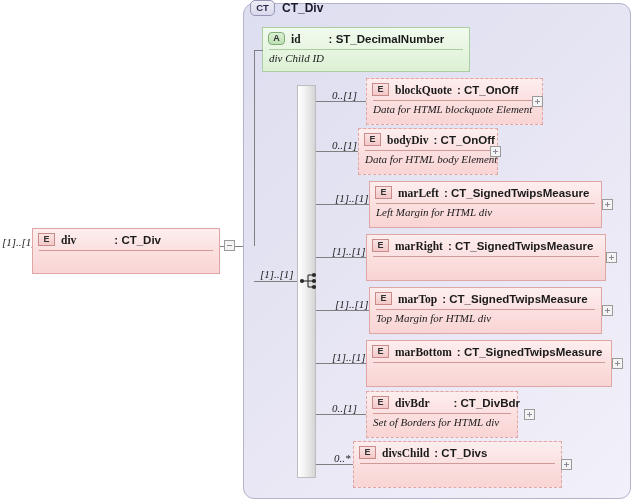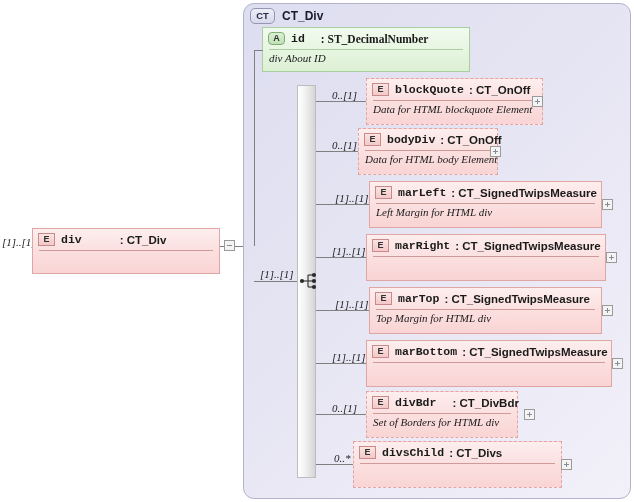--- a/index.html
+++ b/index.html
@@ -94,21 +94,21 @@
     font-size: 9px;
     font-weight: bold;
     color: #303030;
     display: flex;
     align-items: center;
     justify-content: center;
     margin-right: 6px;
     line-height: 1;
   }
   .node-name {
-    font-family: Liberation Mono, monospace;
+    font-family: Liberation Serif, serif;
     font-size: 11.5px;
     font-weight: bold;
     color: #1a1a1a;
     white-space: nowrap;
   }
   .node-type {
     font-family: "Liberation Sans", sans-serif;
     font-size: 11.5px;
     font-weight: bold;
     color: #1a1a1a;
@@ -200,33 +200,33 @@
   </div>
   <div class="node-sep"></div>
 </div>
 
 <div class="line-h" style="left:220px; top:246px; width:5px;"></div>
 <div class="toggle" style="left:224px; top:240px;"></div>
 <div class="line-h" style="left:235px; top:246px; width:72px;"></div>
 
 <div class="ct-box" style="left:243px; top:3px; width:388px; height:496px;"></div>
 
-<div class="ct-header" style="left:250px; top:8px;text-align:center;">
+<div class="ct-header" style="left:250px; top:0;text-align:center;">
   <span class="ct-badge">CT</span>
   <span class="ct-title">CT_Div</span>
 </div>
 
 <div class="node attr" style="left:262px; top:27px; width:208px; height:45px;">
   <div class="node-head">
     <span class="badge">A</span>
     <span class="node-name">id</span>
-    <span class="node-type" style="margin-left:16px;font-family:Liberation Serif, serif;"><span>:</span>&nbsp;<span>ST_DecimalNumber</span></span>
-  </div>
-  <div class="node-sep"></div>
-  <div class="node-desc">div About ID</div>
+    <span class="node-type" style="margin-left:28px;"><span>:</span>&nbsp;<span>ST_DecimalNumber</span></span>
+  </div>
+  <div class="node-sep"></div>
+  <div class="node-desc">div Child ID</div>
 </div>
 
 <div class="line-v" style="left:254px; top:50px; height:196px;"></div>
 <div class="line-h" style="left:254px; top:50px; width:9px;"></div>
 
 <div class="card" style="left:260px; top:268px;">[1]..[1]</div>
 <div class="line-h" style="left:254px; top:281px; width:52px;"></div>
 
 <div class="seq-bar" style="left:297px; top:85px; width:19px; height:393px;"></div>
 
@@ -317,21 +317,21 @@
   <div class="node-sep"></div>
 </div>
 <div class="toggle plus" style="left:612px; top:358px;"></div>
 
 <div class="line-h" style="left:316px; top:414px; width:52px;"></div>
 <div class="card" style="left:332px; top:402px;">0..[1]</div>
 <div class="node optional" style="left:366px; top:391px; width:152px; height:47px;">
   <div class="node-head">
     <span class="badge">E</span>
     <span class="node-name">divBdr</span>
-    <span class="node-type" style="margin-left:16px;"><span>:</span>&nbsp;<span>CT_DivBdr</span></span>
+    <span class="node-type" style="margin-left:24px;"><span>:</span>&nbsp;<span>CT_DivBdr</span></span>
   </div>
   <div class="node-sep"></div>
   <div class="node-desc">Set of Borders for HTML div</div>
 </div>
 <div class="toggle plus" style="left:524px; top:409px;"></div>
 
 <div class="line-h" style="left:316px; top:464px; width:40px;"></div>
 <div class="card" style="left:334px; top:452px;">0..*</div>
 <div class="node optional" style="left:353px; top:441px; width:209px; height:47px;">
   <div class="node-head">

